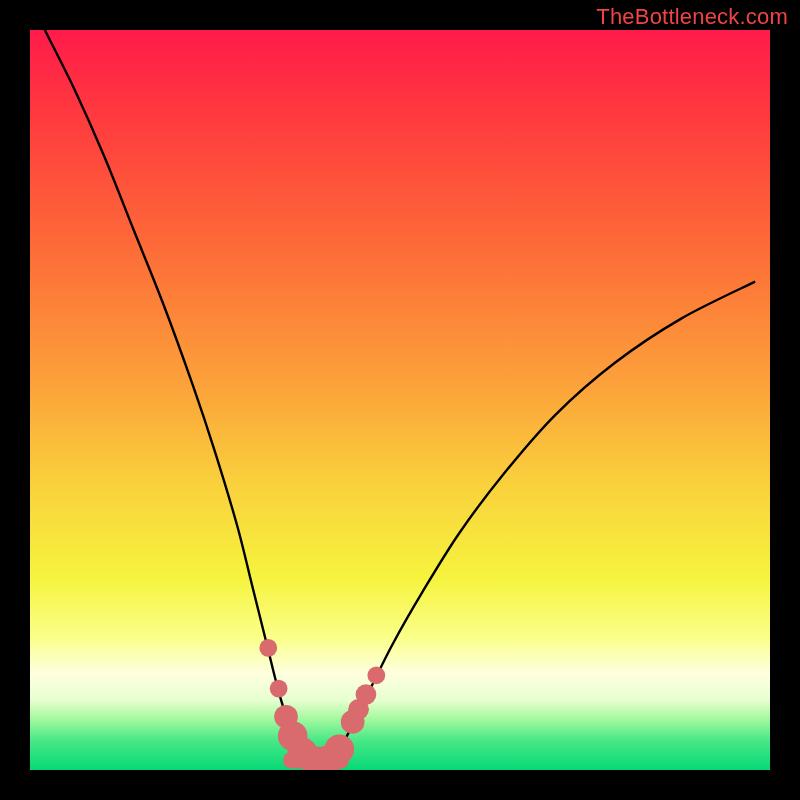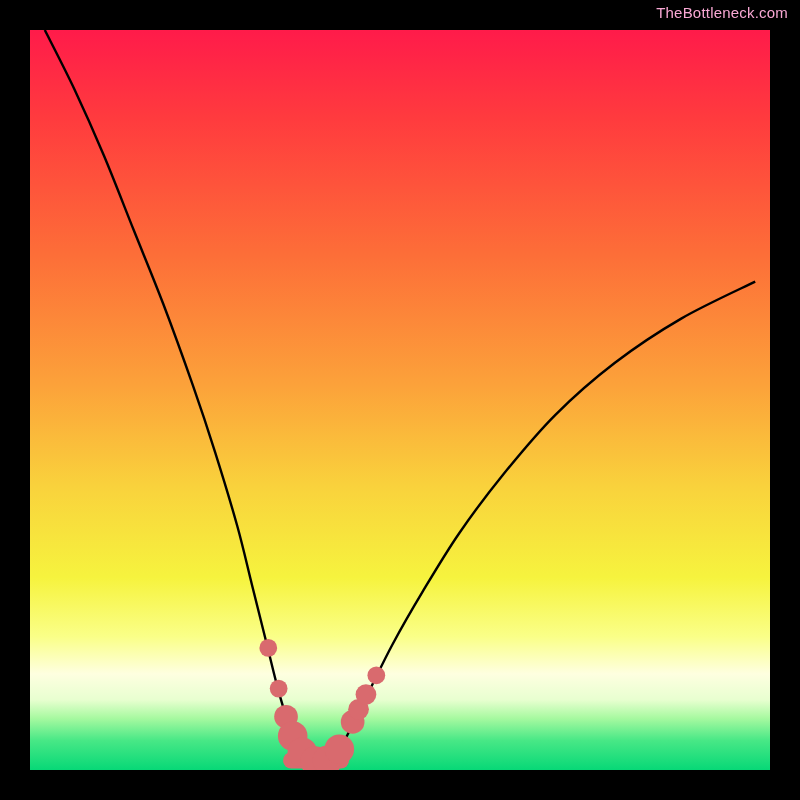--- a/index.html
+++ b/index.html
@@ -14,22 +14,22 @@
   .stage {
     position: relative;
     width: 800px;
     height: 800px;
     background: #000000;
   }
   .watermark {
     position: absolute;
     top: 4px;
     right: 12px;
-    color: #f9a8d4;
-    font-size: 15px;
+    color: #ef4444;
+    font-size: 22px;
     font-weight: 500;
     letter-spacing: 0.2px;
     z-index: 20;
   }
   .plot-wrap {
     position: absolute;
     left: 30px;
     top: 30px;
     width: 740px;
     height: 740px;

